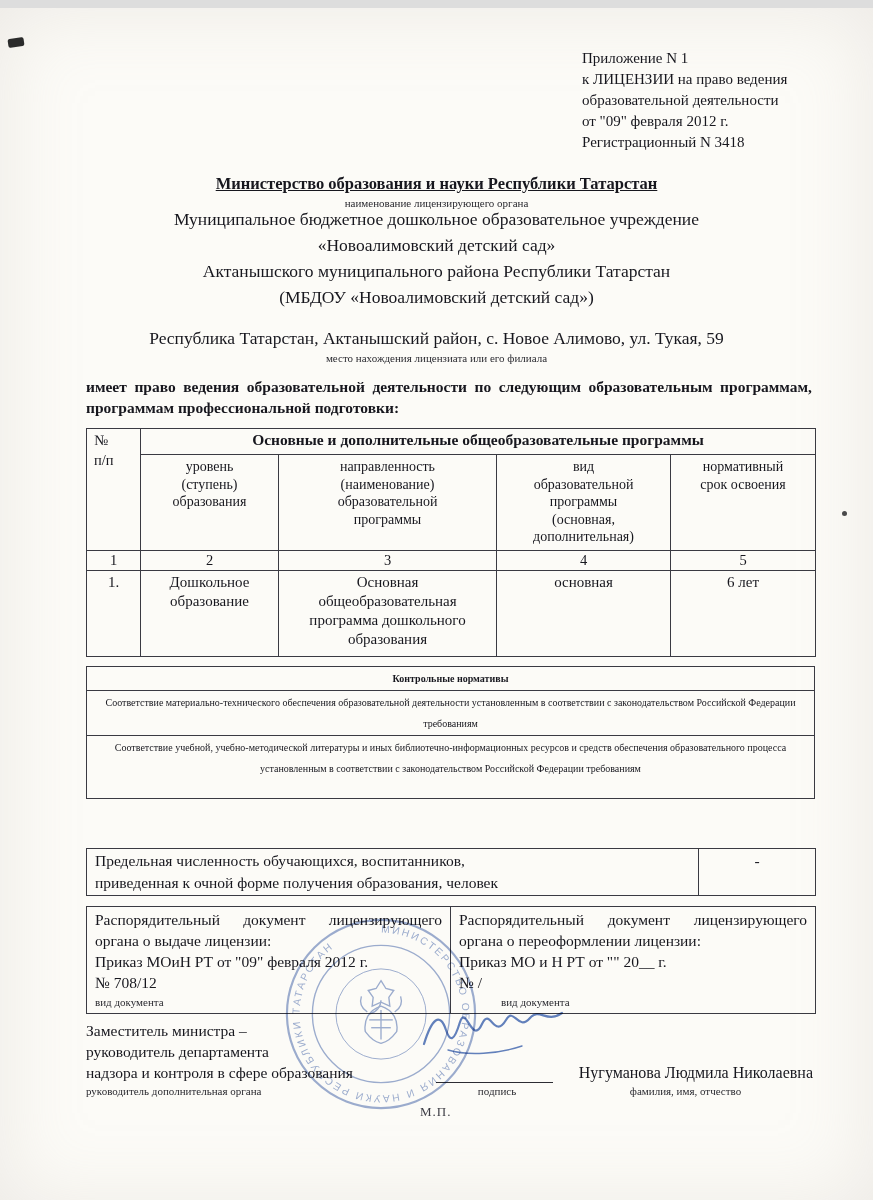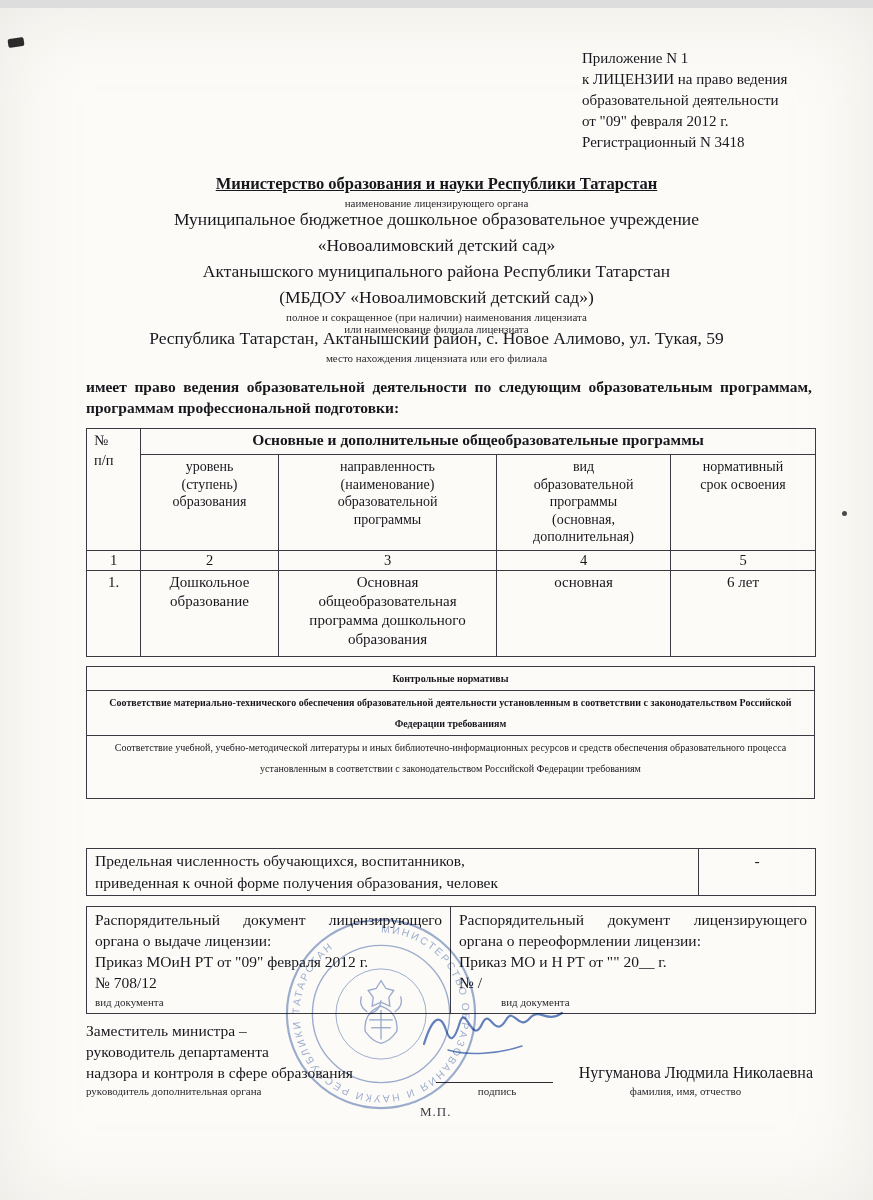--- a/index.html
+++ b/index.html
@@ -41,21 +41,21 @@
   .t1 td { font-size:15px; text-align:center; padding:1px 4px; line-height:19px; }
   .t1 .num-head { text-align:left; padding-left:7px; font-size:14.5px; line-height:20px; }
   .t1 .group-head { font-weight:bold; font-size:15.5px; height:26px; }
   .t1 .sub-head td, .t1 td.sub { font-size:14px; line-height:17.5px; height:96px; padding-top:3px; }
   .t1 .idx td { height:20px; line-height:17px; font-size:14.5px; }
   .t1 .data td { height:86px; padding-top:2px; }
 
   .t2 { top:658px; }
   .t2 td { text-align:center; font-size:10px; line-height:21px; padding:1px 6px; }
   .t2 .t2-title { font-weight:bold; height:23px; }
-  .t2 .r2a { height:42px; } .t2 .r2b { height:42px;font-weight:bold; } .t2 .r2c { height:63px; }
+  .t2 .r2a { height:42px; } .t2 .r2b { height:42px; } .t2 .r2c { height:63px; }
 
   .t3 { top:840px; }
   .t3 td { font-size:15.5px; line-height:22px; padding:1px 8px; }
   .t3 .cap-label { text-align:left; }
   .t3 .cap-value { text-align:center; }
 
   .t4 { top:898px; }
   .t4 td { font-size:15.5px; line-height:21px; padding:2px 8px 4px; height:106px; text-align:left; }
   .t4 .heading { text-align:justify; }
   .t4 .doc-caption { font-size:11px; line-height:13px; margin-top:3px; color:#2a2a30; }
@@ -96,24 +96,20 @@
   </div>
 
   <div class="ministry-title">Министерство образования и науки Республики Татарстан</div>
   <div class="ministry-caption small-caption">наименование лицензирующего органа</div>
 
   <div class="licensee-lines">
     <div>Муниципальное бюджетное дошкольное образовательное учреждение</div>
     <div>«Новоалимовский детский сад»</div>
     <div>Актанышского муниципального района Республики Татарстан</div>
     <div>(МБДОУ «Новоалимовский детский сад»)</div>
-  </div>
-  <div class="licensee-captions">
-    <div class="small-caption">полное и сокращенное (при наличии) наименования лицензиата</div>
-    <div class="small-caption">или наименование филиала лицензиата</div>
   </div>
 
   <div class="address">Республика Татарстан, Актанышский район, с. Новое Алимово, ул. Тукая, 59</div>
   <div class="address-caption small-caption">место нахождения лицензиата или его филиала</div>
 
   <div class="intro">имеет право ведения образовательной деятельности по следующим образовательным программам, программам профессиональной подготовки:</div>
 
   <table class="tbl t1">
     <colgroup>
         <col style="width:54px">

